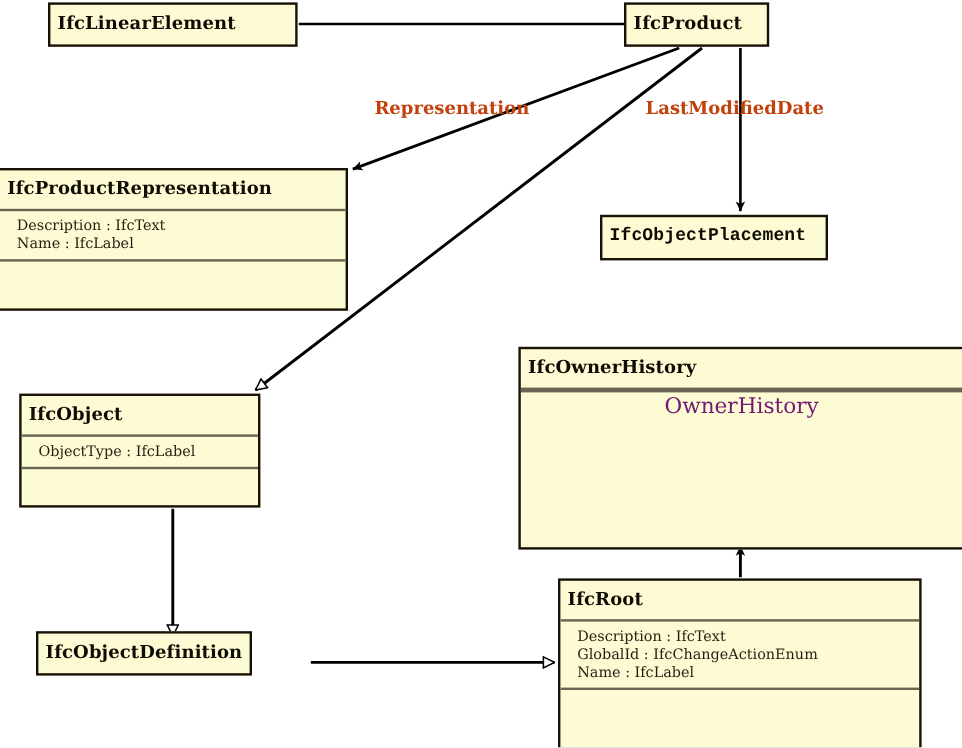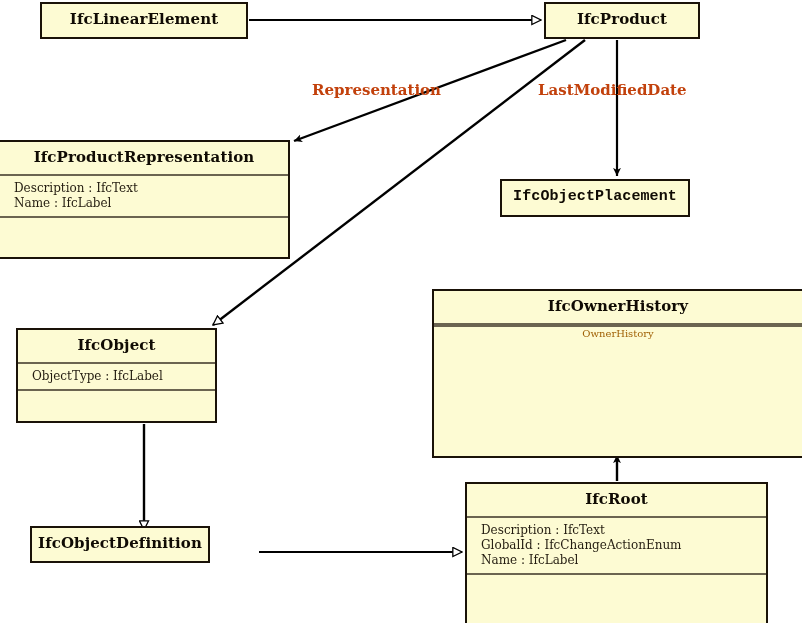--- a/index.html
+++ b/index.html
@@ -26,21 +26,21 @@
   .uml-class {
     position: absolute;
     box-sizing: border-box;
     background: #fdfbd3;
     border: 2px solid #1a1208;
     display: flex;
     flex-direction: column;
     overflow: hidden;
   }
   .uml-name {
-    text-align: center;
+    text-align: left;
     font-weight: bold;
     color: #100b04;
     font-size: 15px;
     letter-spacing: 0.1px;
     padding: 8px 6px 8px 6px;
     line-height: 1.05;
   }
   .uml-sep {
     height: 2px;
     background: #6b6450;
@@ -54,22 +54,22 @@
   }
   .uml-attr {
     white-space: nowrap;
   }
   .uml-tail {
     min-height: 16px;
     flex: 1 1 auto;
   }
   .uml-tail-label {
     text-align: center;
-    font-size: 10px;
-    color: #a16207;
+    font-size: 18px;
+    color: #701a75;
     line-height: 1.2;
     padding-top: 1px;
   }
   .edge-label {
     position: absolute;
     font-size: 15px;
     color: #c2410c;
     font-weight: bold;
     white-space: nowrap;
     background: transparent;
@@ -103,21 +103,21 @@
 
     <line x1="259" y1="552" x2="462" y2="552" stroke="#000000" stroke-width="2.2" marker-end="url(#hollow-tri)"></line>
 
     <line x1="617" y1="481" x2="617" y2="455" stroke="#000000" stroke-width="2.4" marker-end="url(#solid-arrow)"></line>
   </svg>
 
   <div class="uml-class" style="left:40px; top:2px; width:208px; height:37px;">
     <div class="uml-name">IfcLinearElement</div>
   </div>
 
-  <div class="uml-class" style="left:544px; top:2px; width:156px; height:37px;">
+  <div class="uml-class" style="left:520px; top:2px; width:121px; height:37px;">
     <div class="uml-name">IfcProduct</div>
   </div>
 
   <div class="uml-class" style="left:-2px; top:140px; width:292px; height:119px;">
     <div class="uml-name">IfcProductRepresentation</div>
     <div class="uml-sep"></div>
     <div class="uml-attrs">
       <div class="uml-attr">Description : IfcText</div>
       <div class="uml-attr">Name : IfcLabel</div>
     </div>

